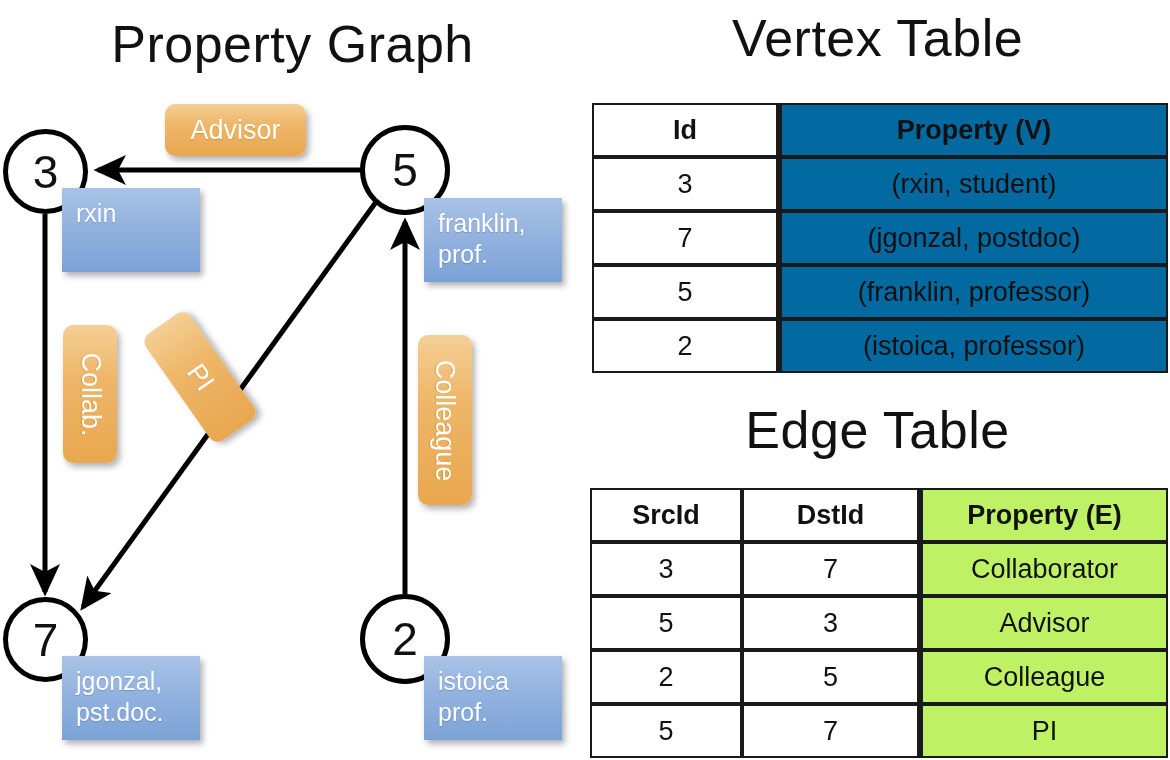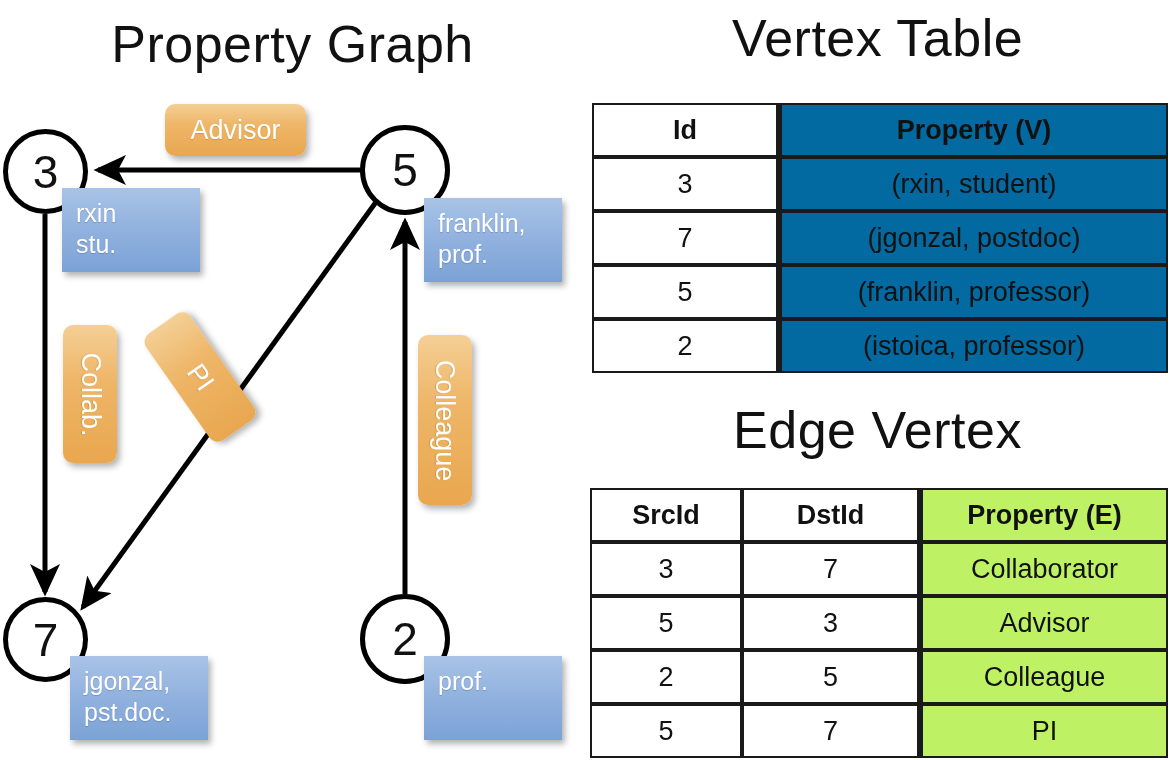--- a/index.html
+++ b/index.html
@@ -118,21 +118,21 @@
   #edge-table .c-dst  { width: 177px; }
   #edge-table .c-prop { width: 249px; background: #bef264; }
 </style>
 </head>
 <body>
 
 <div class="stage">
 
   <div class="title" id="title-vertex-table">Vertex Table</div>
   <div class="title" id="title-property-graph">Property Graph</div>
-  <div class="title" id="title-edge-table">Edge Vertex</div>
+  <div class="title" id="title-edge-table">Edge Table</div>
 
   <div class="graph">
 
     <svg width="585" height="760" viewBox="0 0 585 760">
       <defs>
         <marker id="arrowhead" markerWidth="7" markerHeight="7" refX="5.6" refY="3" orient="auto" markerUnits="strokeWidth">
           <path d="M0,0 L6.5,3 L0,6 L1.6,3 z" fill="#000"></path>
         </marker>
       </defs>
 
@@ -153,31 +153,31 @@
     </div>
     <div class="node-circle" style="left:3px; top:597px; width:85px; height:85px;">
       <span>7</span>
     </div>
     <div class="node-circle" style="left:360px; top:594px; width:90px; height:90px;">
       <span>2</span>
     </div>
 
     <div class="prop-box" style="left:62px; top:188px; width:138px; height:84px;">
       <div>rxin</div>
-      <div>stu.</div>
     </div>
     <div class="prop-box" style="left:424px; top:198px; width:138px; height:84px;">
       <div>franklin,</div>
       <div>prof.</div>
     </div>
-    <div class="prop-box" style="left:62px; top:656px; width:138px; height:84px;margin-left:8px;">
+    <div class="prop-box" style="left:62px; top:656px; width:138px; height:84px;">
       <div>jgonzal,</div>
       <div>pst.doc.</div>
     </div>
     <div class="prop-box" style="left:424px; top:656px; width:138px; height:84px;">
+      <div>istoica</div>
       <div>prof.</div>
     </div>
 
     <div class="edge-label" style="left:165px; top:104px; width:141px; height:52px;">
       <span>Advisor</span>
     </div>
 
     <div class="edge-label vertical" style="left:63px; top:325px; width:54px; height:138px;">
       <span>Collab.</span>
     </div>

